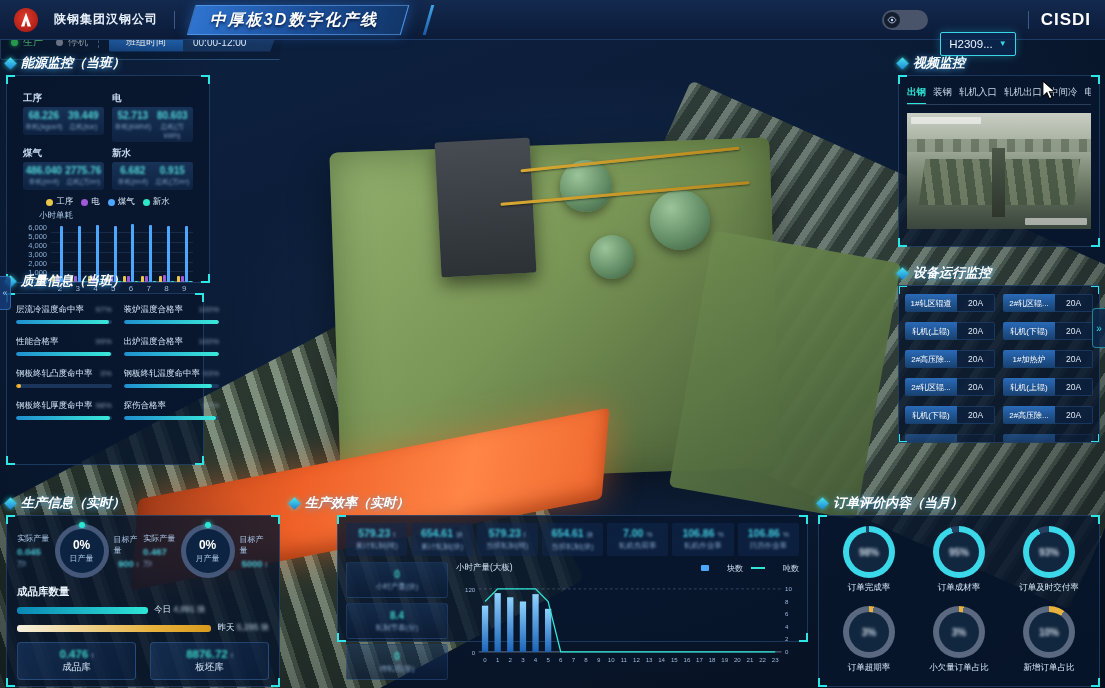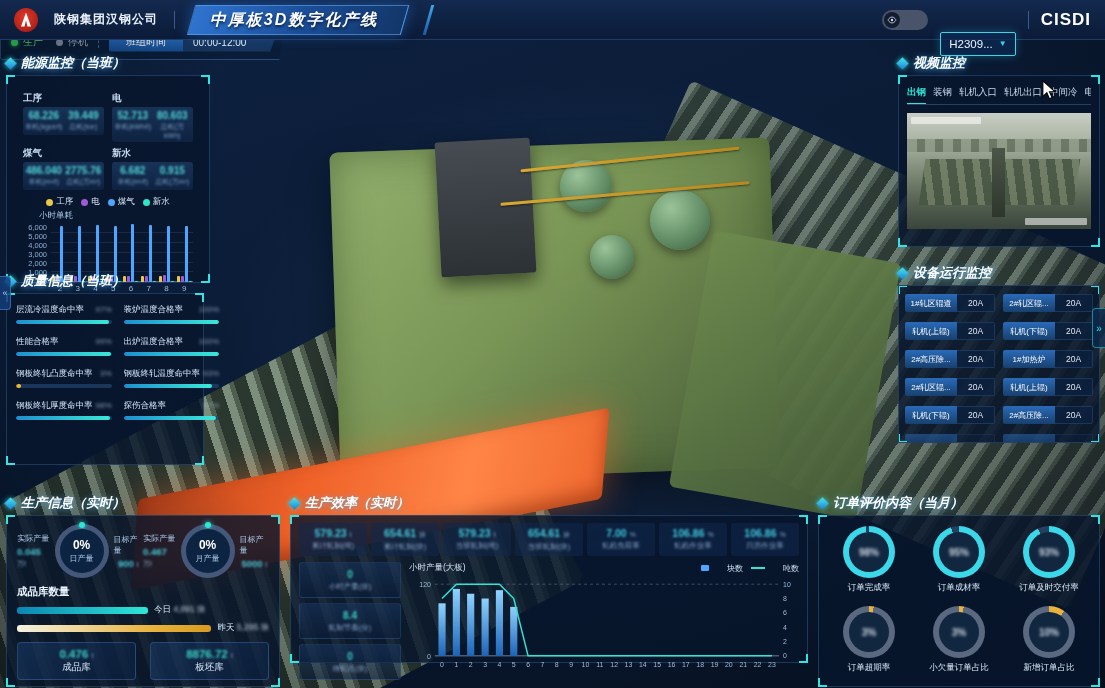--- a/index.html
+++ b/index.html
@@ -121,21 +121,21 @@
 .sbar.cyan{background:linear-gradient(90deg,#0a86b4,#2ee6d6);}
 .sbar.yellow{background:linear-gradient(90deg,#f5f2e2,#e8b23c 70%,#d89a1e);}
 .sb-text{font-size:8.5px;color:#d8e8f8;white-space:nowrap;}
 .cards{display:flex;gap:14px;margin-top:8px;}
 .card{flex:1;height:38px;background:linear-gradient(135deg,rgba(34,76,136,.38),rgba(12,32,64,.62));border:1px solid rgba(70,130,200,.38);border-radius:4px;display:flex;flex-direction:column;align-items:center;justify-content:center;gap:1px;}
 .card-val{font-size:11.5px;font-weight:bold;color:#3fe0d0;}
 .card-lbl{font-size:9.5px;color:#d8e8f8;}
 
 
 .efficiency{left:290px;top:494px;width:518px;}
-.efficiency .pbody{height:148px;padding:7px 8px;}
+.efficiency .pbody{height:127px;padding:7px 8px;margin-left:47px;}
 .statrow{display:grid;grid-template-columns:repeat(7,1fr);gap:4px;}
 .stat{background:rgba(16,40,78,.55);border-radius:2px;text-align:center;padding:4px 1px;}
 .st-val{font-size:10.5px;font-weight:bold;color:#46d8ea;}
 .st-unit{font-size:7px;color:#8fb4d8;font-weight:normal;}
 .st-lbl{font-size:7.5px;color:#92b2d6;margin-top:2px;}
 .eff-body{display:flex;gap:8px;margin-top:6px;height:118px;}
 .eff-side{width:102px;display:flex;flex-direction:column;gap:5px;}
 .eff-box{flex:1;background:linear-gradient(180deg,rgba(28,62,110,.45),rgba(12,30,60,.6));border:1px solid rgba(60,110,180,.25);border-radius:3px;display:flex;flex-direction:column;align-items:center;justify-content:center;gap:2px;}
 .eb-val{font-size:10px;font-weight:bold;color:#3fe0d0;}
 .eb-lbl{font-size:7.5px;color:#92b2d6;}

